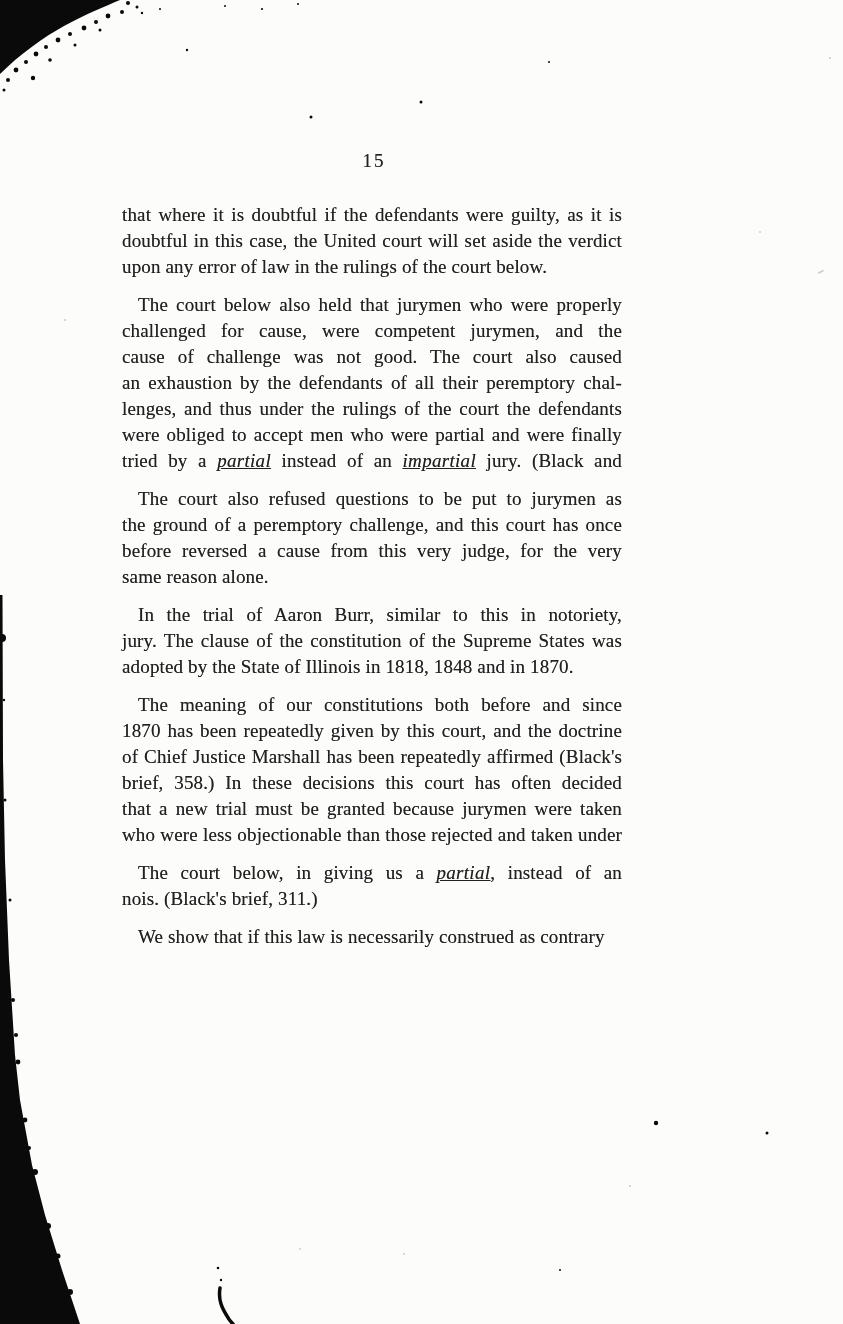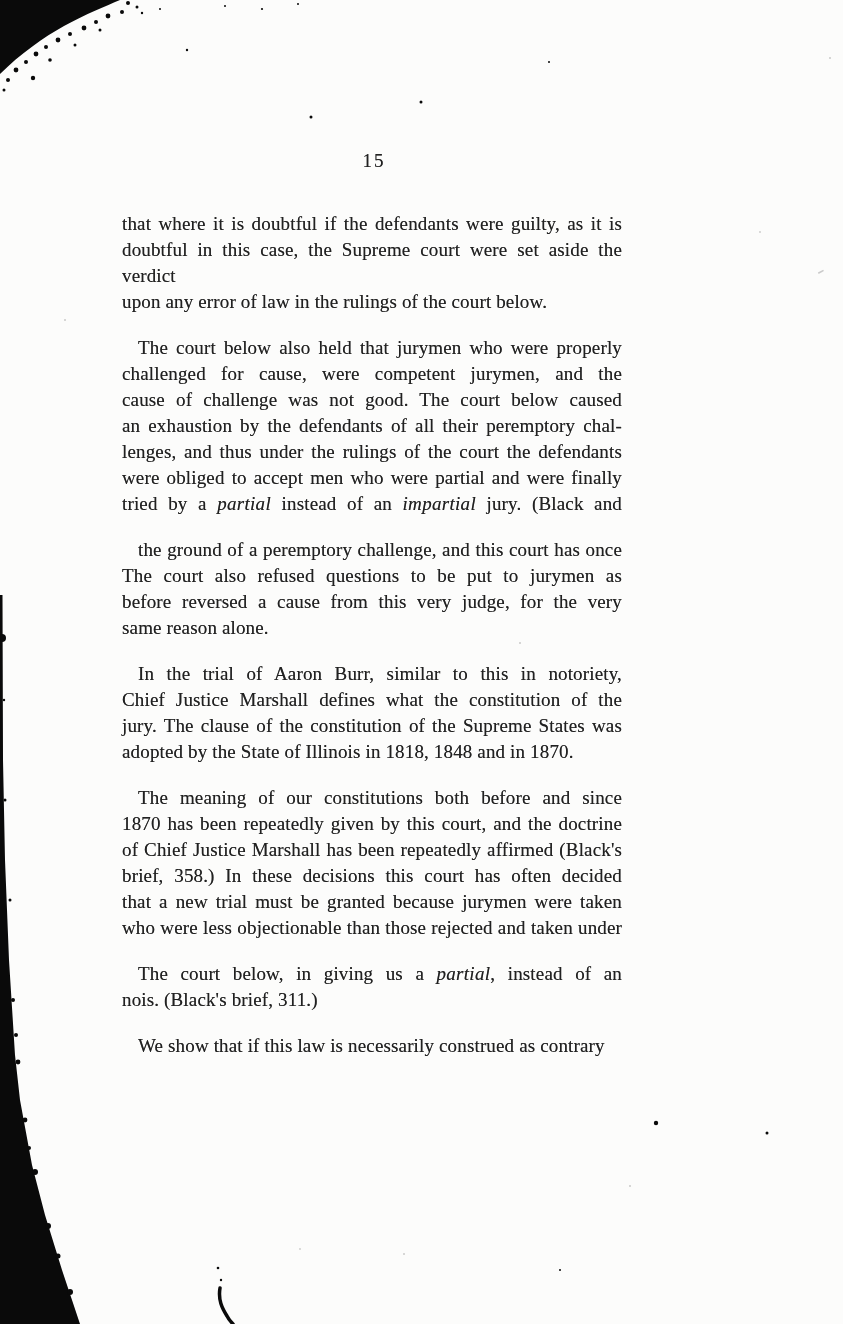--- a/index.html
+++ b/index.html
@@ -15,26 +15,26 @@
   .page-number {
     position:absolute; top:150px; left:124px; width:500px;
     text-align:center; font-size:19px; letter-spacing:2px;
     text-shadow:0 0 0.5px rgba(0,0,0,0.5);
   }
   .text-block {
     position:absolute; top:194px; left:122px; width:500px;
     font-size:19px; line-height:26px; letter-spacing:0.15px;
     text-shadow:0 0 0.5px rgba(0,0,0,0.5);
   }
-  .paragraph { margin-top:20px; }
-  .paragraph:first-child { margin-top:17px; }
+  .paragraph { margin-top:12px; }
+  .paragraph:first-child { margin-top:8px; }
   .paragraph.indent .line:first-child { text-indent:16px; }
   .line { text-align:justify; text-align-last:justify; white-space:normal; }
   .line.last { text-align-last:left; }
-  .line i { letter-spacing:0.3px; }
+  .line i { letter-spacing:0.3px;text-decoration:underline; }
 </style>
 </head>
 <body>
 
 <div class="page">
 
   <svg class="artifacts" viewBox="0 0 843 1324" xmlns="http://www.w3.org/2000/svg" aria-hidden="true">
     <g fill="#0a0a0a">
       <path d="M0,0 L120,0 C106,6 86,14 64,26 C44,37 20,54 0,74 Z"></path>
       <circle cx="128" cy="3" r="2"></circle>
@@ -101,41 +101,40 @@
         <circle cx="65" cy="320" r="1"></circle>
       <circle cx="830" cy="58" r="1"></circle>
     </g>
   </svg>
 
   <div class="page-number">15</div>
 
   <div class="text-block">
       <div class="paragraph">
         <div class="line">that where it is doubtful if the defendants were guilty, as it is</div>
-        <div class="line">doubtful in this case, the Supreme court were set aside the verdict</div>
+        <div class="line">doubtful in this case, the United court will set aside the verdict</div>
         <div class="line last">upon any error of law in the rulings of the court below.</div>
       </div>
       <div class="paragraph indent">
         <div class="line">The court below also held that jurymen who were properly</div>
         <div class="line">challenged for cause, were competent jurymen, and the</div>
-        <div class="line">cause of challenge was not good. The court below caused</div>
+        <div class="line">cause of challenge was not good. The court also caused</div>
         <div class="line">an exhaustion by the defendants of all their peremptory chal-</div>
         <div class="line">lenges, and thus under the rulings of the court the defendants</div>
         <div class="line">were obliged to accept men who were partial and were finally</div>
         <div class="line">tried by a <i>partial</i> instead of an <i>impartial</i> jury. (Black and</div>
       </div>
       <div class="paragraph indent">
+        <div class="line">The court also refused questions to be put to jurymen as</div>
         <div class="line">the ground of a peremptory challenge, and this court has once</div>
-        <div class="line">The court also refused questions to be put to jurymen as</div>
         <div class="line">before reversed a cause from this very judge, for the very</div>
         <div class="line last">same reason alone.</div>
       </div>
       <div class="paragraph indent">
         <div class="line">In the trial of Aaron Burr, similar to this in notoriety,</div>
-        <div class="line">Chief Justice Marshall defines what the constitution of the</div>
         <div class="line">jury. The clause of the constitution of the Supreme States was</div>
         <div class="line last">adopted by the State of Illinois in 1818, 1848 and in 1870.</div>
       </div>
       <div class="paragraph indent">
         <div class="line">The meaning of our constitutions both before and since</div>
         <div class="line">1870 has been repeatedly given by this court, and the doctrine</div>
         <div class="line">of Chief Justice Marshall has been repeatedly affirmed (Black's</div>
         <div class="line">brief, 358.) In these decisions this court has often decided</div>
         <div class="line">that a new trial must be granted because jurymen were taken</div>
         <div class="line">who were less objectionable than those rejected and taken under</div>

